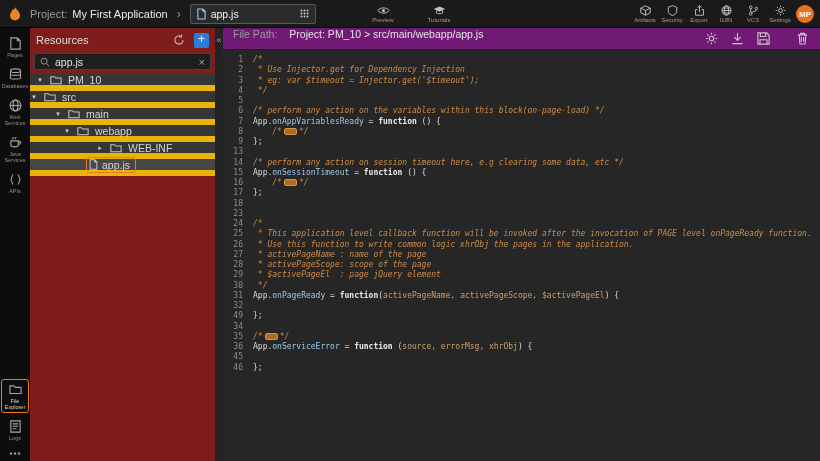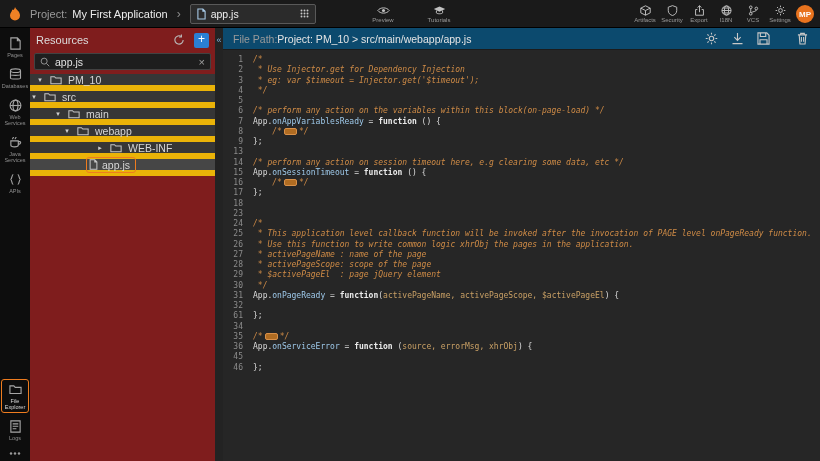--- a/index.html
+++ b/index.html
@@ -52,21 +52,21 @@
   .tree-row.selected{background:#464646}
   .sel-box{display:flex;align-items:center;gap:4px;border:1.5px solid #ee7c1f;border-radius:3px;padding:1px 5px 1px 2px}
   .sel-box .ic{width:9px;height:11px;flex:0 0 9px}
 
   
   .splitter{flex:0 0 8px;background:#232323;position:relative;cursor:col-resize}
   .splitter .collapse{position:absolute;top:8px;left:0;right:0;text-align:center;color:#7fb3dc;font-size:9px;line-height:9px;cursor:pointer}
 
   
   .main{flex:1;display:flex;flex-direction:column;min-width:0}
-  .pathbar{flex:0 0 22px;background:#0c4a6e;border-bottom:1px solid #1c1c1c;display:flex;align-items:center;padding:0 12px 0 10px;gap:0}
+  .pathbar{flex:0 0 22px;background:#701a75;border-bottom:1px solid #1c1c1c;display:flex;padding:0 12px 0 10px;gap:12px}
   .path-label{font-size:10.5px;color:#9a9a9a;white-space:nowrap}
   .path-value{font-size:10.5px;color:#e4e4e4;white-space:nowrap}
   .path-actions{margin-left:auto;display:flex;gap:13px;align-items:center;color:#c8c8c8}
   .path-actions .ic{width:13px;height:13px;cursor:pointer}
   .path-actions .ic.trash{margin-left:14px;width:11px}
   .editor{flex:1;background:#262626;padding-top:5px;overflow:hidden;font-family:"DejaVu Sans Mono",monospace}
   .code-line{display:flex;height:10.25px;line-height:10.25px;font-size:8px;white-space:pre}
   .ln{flex:0 0 20px;text-align:right;color:#8c8c8c}
   .code{padding-left:10px}
   .sg-c{color:#cf8b46;font-style:italic}
@@ -400,21 +400,21 @@
           <div class="code-line"><span class="ln">23</span><span class="code"></span></div>
           <div class="code-line"><span class="ln">24</span><span class="code"><span class="sg-c">/*</span></span></div>
           <div class="code-line"><span class="ln">25</span><span class="code"><span class="sg-c"> * This application level callback function will be invoked after the invocation of PAGE level onPageReady function.</span></span></div>
           <div class="code-line"><span class="ln">26</span><span class="code"><span class="sg-c"> * Use this function to write common logic xhrObj the pages in the application.</span></span></div>
           <div class="code-line"><span class="ln">27</span><span class="code"><span class="sg-c"> * activePageName : name of the page</span></span></div>
           <div class="code-line"><span class="ln">28</span><span class="code"><span class="sg-c"> * activePageScope: scope of the page</span></span></div>
           <div class="code-line"><span class="ln">29</span><span class="code"><span class="sg-c"> * $activePageEl  : page jQuery element</span></span></div>
           <div class="code-line"><span class="ln">30</span><span class="code"><span class="sg-c"> */</span></span></div>
           <div class="code-line"><span class="ln">31</span><span class="code"><span class="sg-p">App.</span><span class="sg-m">onPageReady</span><span class="sg-p"> = </span><span class="sg-k">function</span><span class="sg-p">(</span><span class="sg-a">activePageName, activePageScope, $activePageEl</span><span class="sg-p">) {</span></span></div>
           <div class="code-line"><span class="ln">32</span><span class="code"></span></div>
-          <div class="code-line"><span class="ln">61</span><span class="code"><span class="sg-p">};</span></span></div>
+          <div class="code-line"><span class="ln">49</span><span class="code"><span class="sg-p">};</span></span></div>
           <div class="code-line"><span class="ln">34</span><span class="code"></span></div>
           <div class="code-line"><span class="ln">35</span><span class="code"><span class="sg-c">/*</span><span class="fold"></span><span class="sg-c">*/</span></span></div>
           <div class="code-line"><span class="ln">36</span><span class="code"><span class="sg-p">App.</span><span class="sg-m">onServiceError</span><span class="sg-p"> = </span><span class="sg-k">function</span><span class="sg-p"> (</span><span class="sg-a">source, errorMsg, xhrObj</span><span class="sg-p">) {</span></span></div>
           <div class="code-line"><span class="ln">45</span><span class="code"></span></div>
           <div class="code-line"><span class="ln">46</span><span class="code"><span class="sg-p">};</span></span></div>
         </div>
     </main>
 
   </div>
 </div>

